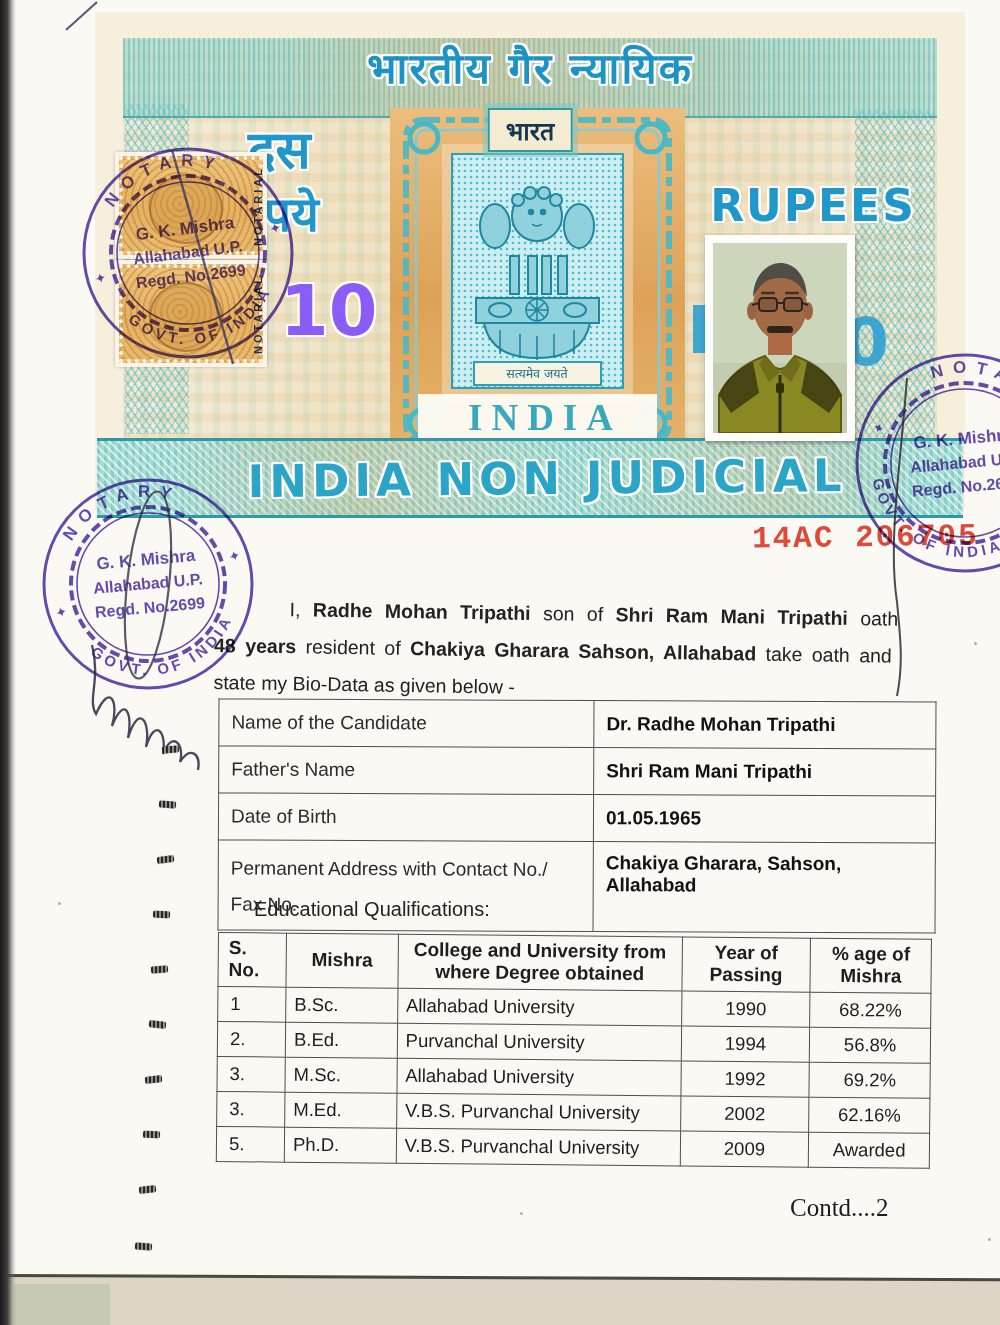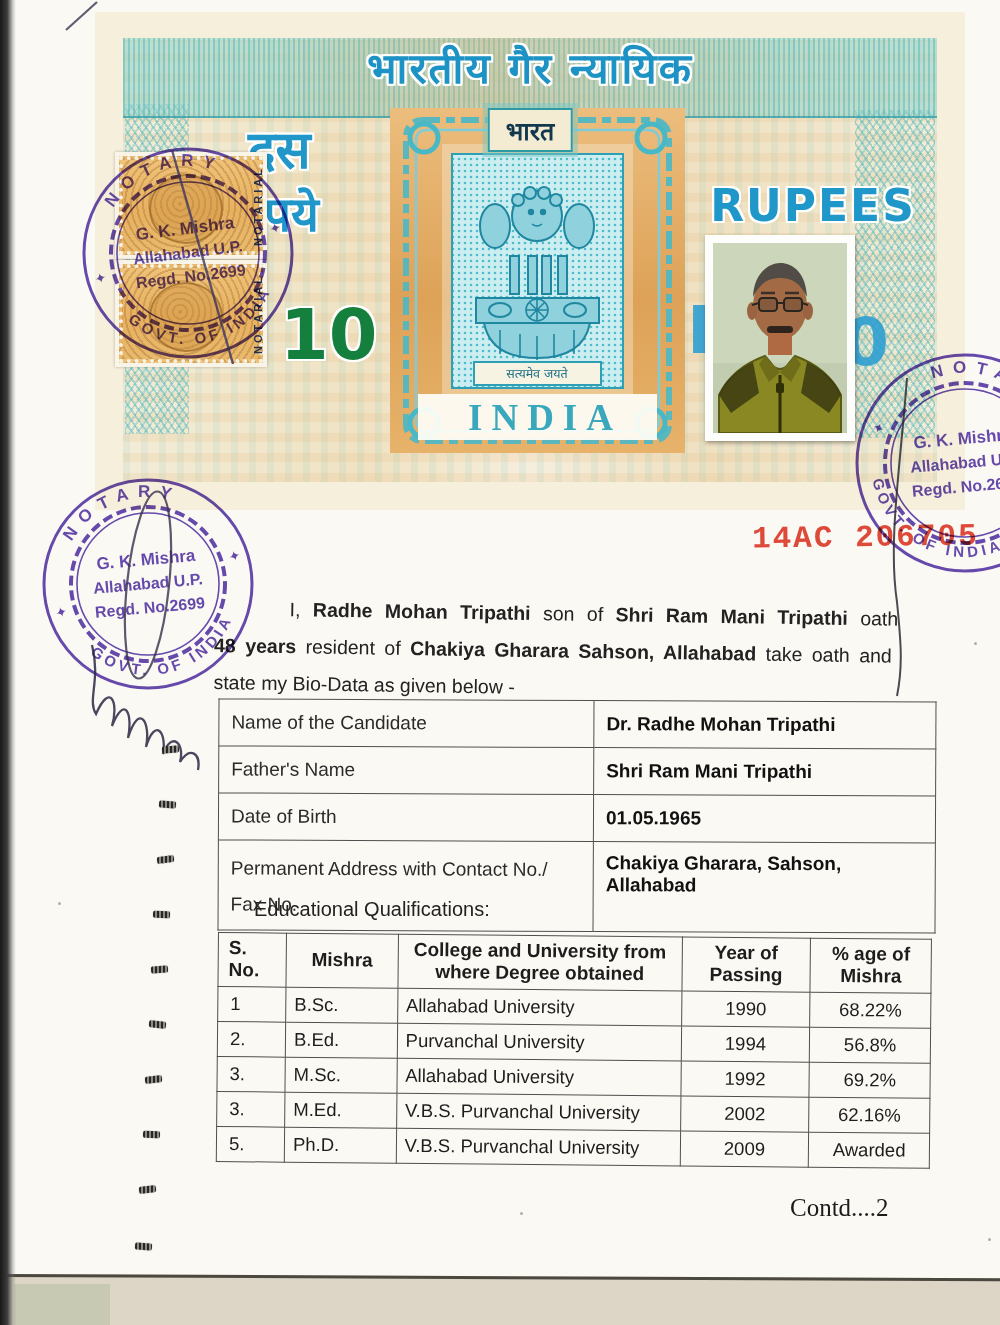--- a/index.html
+++ b/index.html
@@ -30,22 +30,22 @@
       repeating-linear-gradient(90deg,rgba(62,178,184,.42) 0 2px,rgba(255,255,255,0) 2px 5px),
       rgba(150,212,202,.55);
     border-bottom:2px solid rgba(45,154,166,.7);display:flex;justify-content:center;}
   .title-hindi{font-family:"DejaVu Sans",sans-serif;font-weight:bold;font-size:42px;color:#1d93c5;letter-spacing:2px;}
   .outline-white{text-shadow:-2px -2px 0 #fff,2px -2px 0 #fff,-2px 2px 0 #fff,2px 2px 0 #fff,0 -2px 0 #fff,0 2px 0 #fff,-2px 0 0 #fff,2px 0 0 #fff;}
   .bharat-box{position:absolute;left:50%;transform:translateX(-50%);top:96px;padding:3px 16px;
     background:#f4ebd3;border:2px solid #2d9aa6;box-shadow:0 0 0 5px rgba(120,200,195,.5);
     font-family:"DejaVu Sans",sans-serif;font-weight:bold;font-size:25px;color:#13384e;z-index:3;}
   .das{position:absolute;left:153px;top:100px;font-family:"DejaVu Sans",sans-serif;font-weight:bold;font-size:52px;color:#2196c8;}
   .rupaye{position:absolute;left:140px;top:168px;font-family:"DejaVu Sans",sans-serif;font-weight:bold;font-size:48px;color:#2196c8;}
-  .ten-left{position:absolute;left:185px;top:258px;font-weight:bold;font-size:70px;color:#15803d;
-    font-family:"DejaVu Sans",sans-serif;margin-top:24px;}
+  .ten-left{position:absolute;left:185px;top:258px;font-weight:bold;font-size:70px;color:#8b5cf6;
+    font-family:"DejaVu Sans",sans-serif;}
   .ten-word{position:absolute;left:600px;top:118px;width:230px;text-align:center;
     font-family:"DejaVu Sans",sans-serif;font-weight:800;font-size:44px;letter-spacing:2px;color:#1f97c9;}
   .rupees-word{position:absolute;left:578px;top:168px;width:280px;text-align:center;
     font-family:"DejaVu Sans",sans-serif;font-weight:800;font-size:44px;letter-spacing:2px;color:#1f97c9;}
   .wm{position:absolute;font-family:"DejaVu Sans",sans-serif;font-weight:bold;font-size:66px;color:rgba(45,159,208,.9);}
 
   .nonjud-band{position:absolute;left:97px;top:438px;width:866px;height:74px;z-index:3;
     background:
       linear-gradient(90deg,rgba(226,170,100,0) 8%,rgba(226,170,100,.30) 30%,rgba(226,170,100,0) 55%,rgba(226,170,100,.25) 78%,rgba(226,170,100,0) 95%),
       repeating-linear-gradient(45deg,rgba(255,255,255,.55) 0 2px,rgba(0,0,0,0) 2px 6px),
@@ -185,20 +185,23 @@
           <circle cx="153" cy="104" r="2.4" fill="#1f87a0"></circle>
         <path d="M142,116 q5,4 10,0"></path>
       </g>
       <rect x="84" y="254" width="127" height="23" fill="#f7f3e3" stroke="#2f9fb5" stroke-width="2"></rect>
       <text x="147" y="270" text-anchor="middle" font-family="DejaVu Sans, sans-serif" font-size="12.5" fill="#1d6e86">सत्यमेव जयते</text>
       <rect x="28" y="286" width="239" height="46" fill="#fdfcf6" opacity=".95"></rect>
       <text x="155" y="322" text-anchor="middle" font-family="Liberation Serif, DejaVu Serif, serif" font-weight="bold" font-size="37" letter-spacing="9" fill="#3aa8bc">INDIA</text>
     </svg>
   </div>
 
+  <div class="nonjud-band">
+    <div class="nonjud-text outline-white">INDIA NON JUDICIAL</div>
+  </div>
 
   <div class="rev-stamp" style="top:152px">
     <div class="rev-inner">
         <div class="rev-oval"></div>
       </div>
     <div class="rev-label">NOTARIAL</div>
   </div>
   <div class="rev-stamp" style="top:260px">
     <div class="rev-inner">
         <div class="rev-oval"></div>

